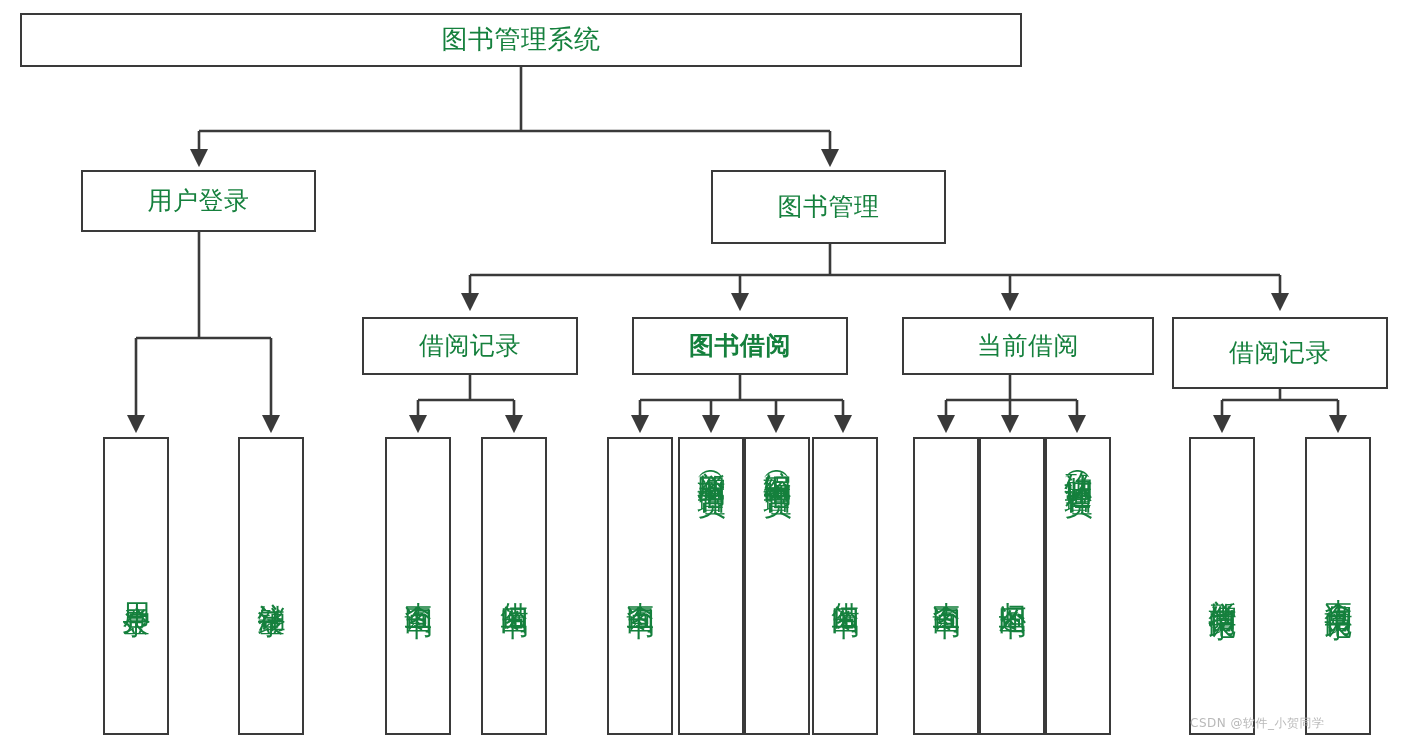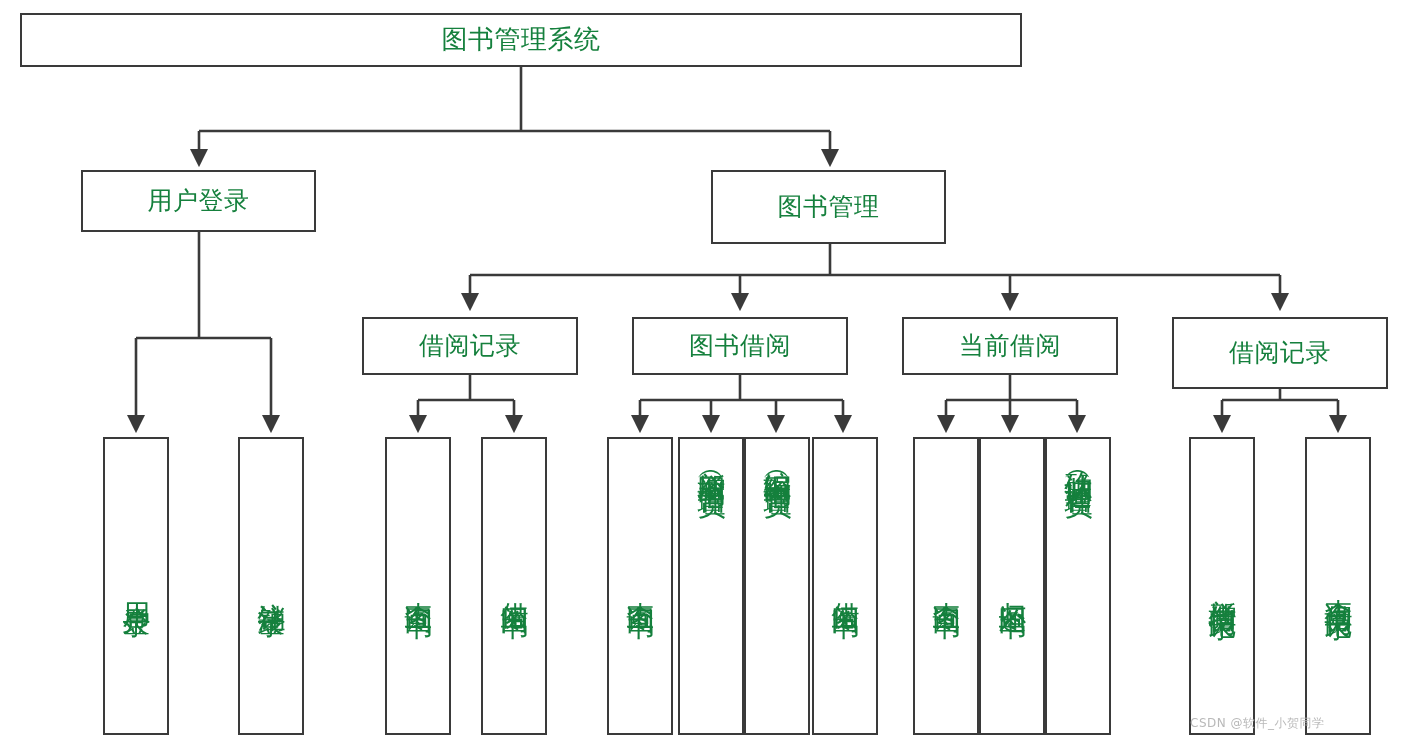--- a/index.html
+++ b/index.html
@@ -133,24 +133,24 @@
   <div class="node horiz" style="left:81px; top:170px; width:235px; height:62px;">
     <span class="label">用户登录</span>
   </div>
   <div class="node horiz" style="left:711px; top:170px; width:235px; height:74px;">
     <span class="label">图书管理</span>
   </div>
 
   <div class="node horiz" style="left:362px; top:317px; width:216px; height:58px;">
     <span class="label">借阅记录</span>
   </div>
-  <div class="node horiz" style="left:632px; top:317px; width:216px; height:58px;">
+  <div class="node horiz" style="left:632px; top:317px; width:216px; height:58px;font-weight:bold;">
     <span class="label">图书借阅</span>
   </div>
-  <div class="node horiz" style="left:902px; top:317px; width:216px; height:58px;">
+  <div class="node horiz" style="left:902px; top:317px; width:252px; height:58px;">
     <span class="label">当前借阅</span>
   </div>
   <div class="node horiz" style="left:1172px; top:317px; width:216px; height:72px;">
     <span class="label">借阅记录</span>
   </div>
 
   <div class="node vert mid" style="left:103px; top:437px; width:66px; height:298px;">
     <span class="label">用户登录</span>
   </div>
   <div class="node vert mid" style="left:238px; top:437px; width:66px; height:298px;">

